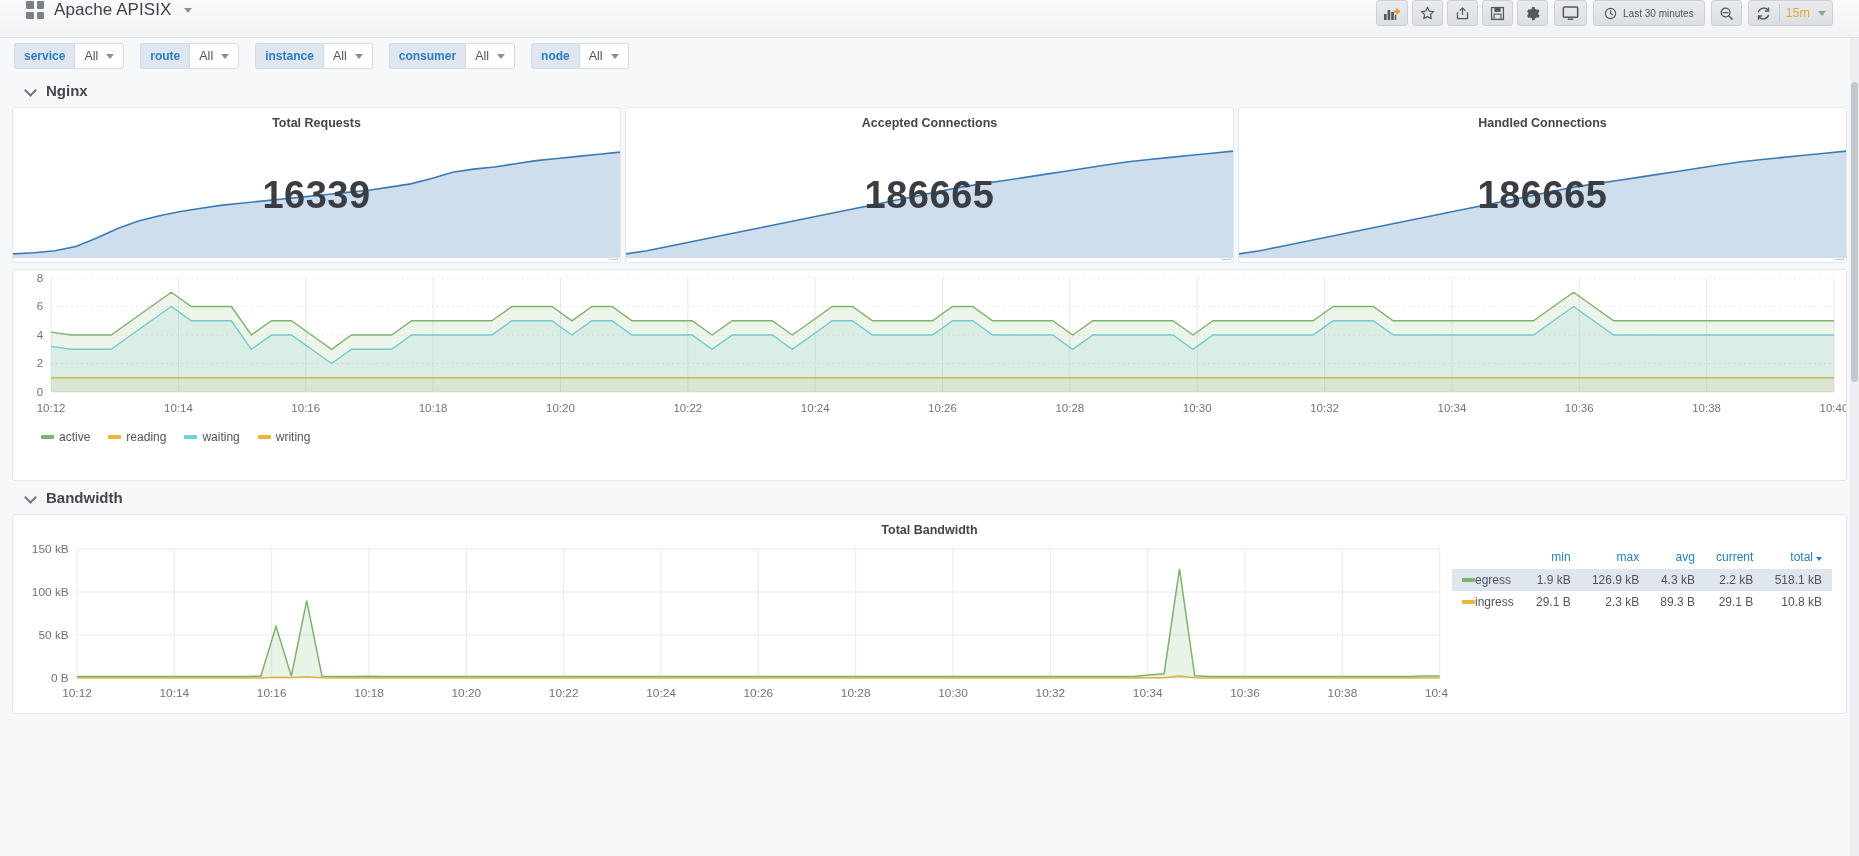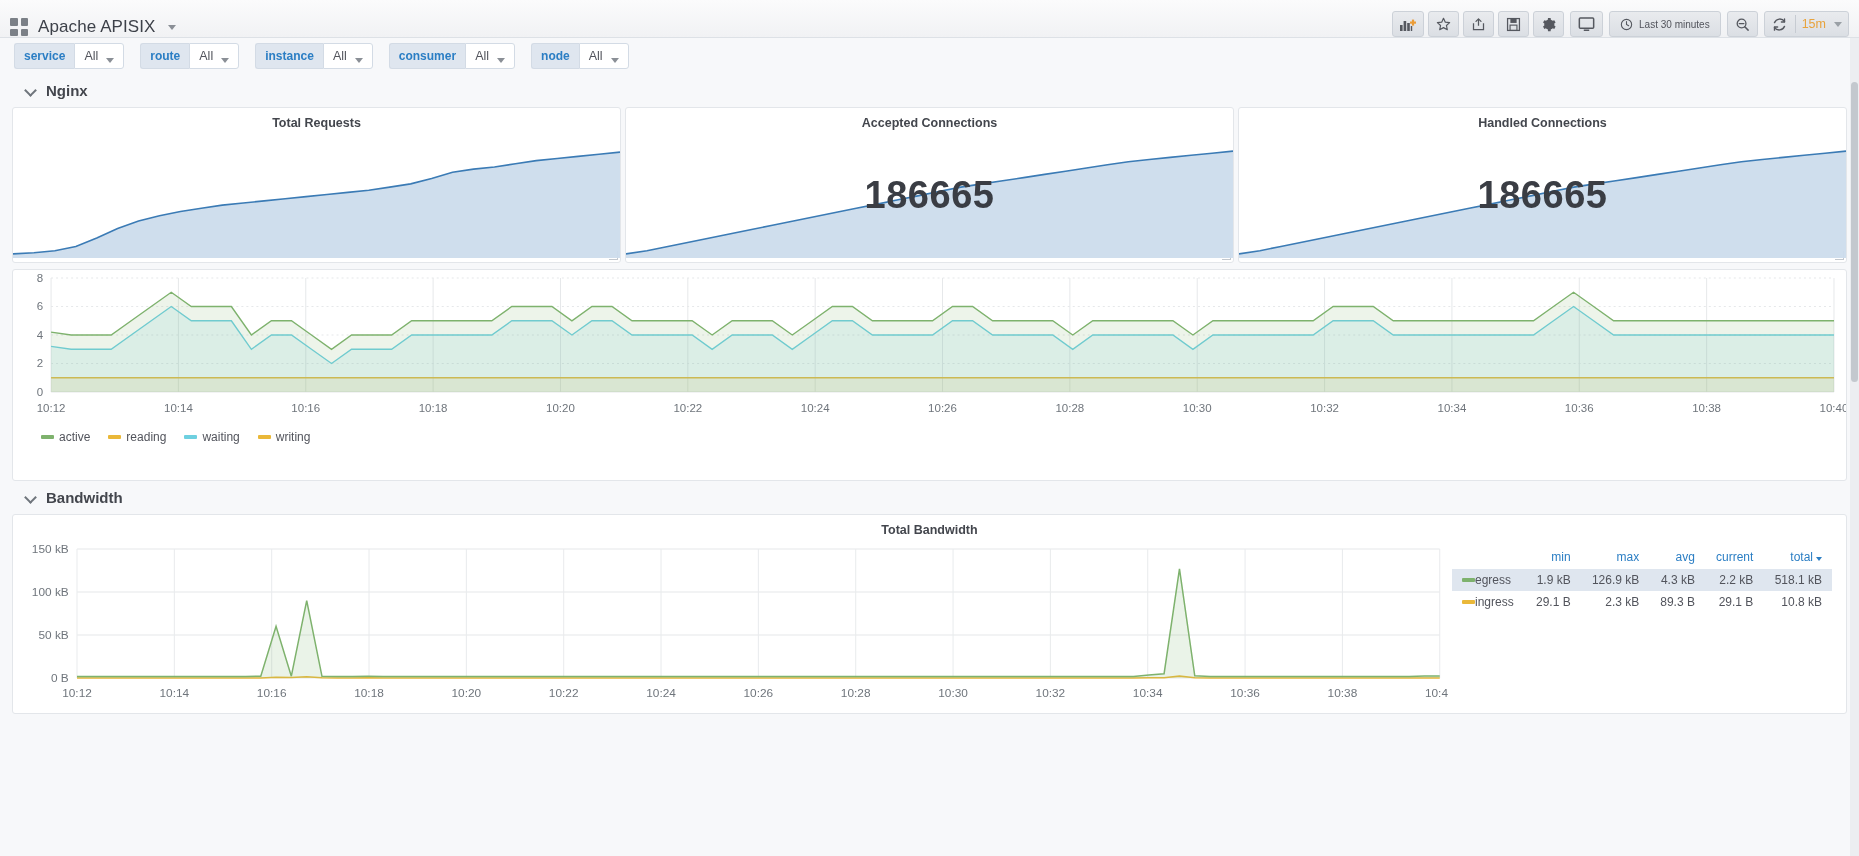--- a/index.html
+++ b/index.html
@@ -9,22 +9,22 @@
     font-family: "Liberation Sans", sans-serif;
     color: #52545c;
     overflow: hidden;
   }
 
   
   .navbar {
     height: 38px; width: 100%;
     background: linear-gradient(#fbfbfc, #f1f2f4);
     border-bottom: 1px solid #dde1e6;
-    display: flex; align-items: flex-end;
-    padding: 0 10px;
+    display: flex; align-items: flex-start;
+    padding: 0 26px;
     position: relative;
   }
   .nav-left { display: flex; align-items: center; gap: 10px; }
   .grid-icon {
     width: 18px; height: 18px;
     display: grid; grid-template-columns: 1fr 1fr; grid-template-rows: 1fr 1fr;
     gap: 3px;
   }
   .grid-icon i { background: #7b8087; border-radius: 1px; display: block; }
   .dash-title {
@@ -82,21 +82,21 @@
     background: #dfe6ef; color: #2b7ec4;
     font-size: 12px; font-weight: bold;
     padding: 5px 9px; border-radius: 3px 0 0 3px;
     border: 1px solid #d3dbe5; border-right: none;
   }
   .var-value {
     background: #ffffff; color: #52545c;
     font-size: 12.5px;
     padding: 5px 9px; border-radius: 0 3px 3px 0;
     border: 1px solid #d3dbe5;
-    display: flex; align-items: flex-end; gap: 6px;
+    display: flex; align-items: center; gap: 6px;
     cursor: pointer; min-width: 44px;
   }
 
   
   .row-header {
     display: flex; align-items: center; gap: 9px;
     padding: 8px 0 8px 26px;
     cursor: pointer;
     text-align: center;
   }
@@ -316,20 +316,21 @@
 </div>
 
 <div class="panel-row">
   <div class="panel ss-panel">
     <div class="panel-title">Total Requests</div>
     <div class="ss-wrap">
       <svg class="ss-spark" id="spark0" viewBox="0 0 600 112" preserveAspectRatio="none">
           <path d="M0.0 107.9 L20.7 106.8 L41.4 104.7 L62.1 100.5 L82.8 92.0 L103.4 82.4 L124.1 75.0 L144.8 69.7 L165.5 65.5 L186.2 62.3 L206.9 59.1 L227.6 57.0 L248.3 54.9 L269.0 52.8 L289.7 50.6 L310.3 48.5 L331.0 46.4 L351.7 44.3 L372.4 41.1 L393.1 37.9 L413.8 32.6 L434.5 26.3 L455.2 23.1 L475.9 21.0 L496.6 17.8 L517.2 14.6 L537.9 12.5 L558.6 10.4 L579.3 8.2 L600.0 6.1 L 600 112 L 0 112 Z" fill="#ccdcec" opacity="0.95"></path>
           <path d="M0.0 107.9 L20.7 106.8 L41.4 104.7 L62.1 100.5 L82.8 92.0 L103.4 82.4 L124.1 75.0 L144.8 69.7 L165.5 65.5 L186.2 62.3 L206.9 59.1 L227.6 57.0 L248.3 54.9 L269.0 52.8 L289.7 50.6 L310.3 48.5 L331.0 46.4 L351.7 44.3 L372.4 41.1 L393.1 37.9 L413.8 32.6 L434.5 26.3 L455.2 23.1 L475.9 21.0 L496.6 17.8 L517.2 14.6 L537.9 12.5 L558.6 10.4 L579.3 8.2 L600.0 6.1" fill="none" stroke="#3b7bb5" stroke-width="1.6" vector-effect="non-scaling-stroke"></path>
         </svg>
+      <div class="ss-value">16339</div>
     </div>
     <span class="resize-grip"></span>
   </div>
 
   <div class="panel ss-panel">
     <div class="panel-title">Accepted Connections</div>
     <div class="ss-wrap">
       <svg class="ss-spark" id="spark1" viewBox="0 0 600 112" preserveAspectRatio="none">
           <path d="M0.0 107.9 L20.7 104.7 L41.4 100.5 L62.1 96.2 L82.8 92.0 L103.4 87.7 L124.1 83.5 L144.8 79.3 L165.5 75.0 L186.2 70.8 L206.9 66.5 L227.6 62.3 L248.3 58.1 L269.0 53.8 L289.7 49.6 L310.3 45.3 L331.0 41.1 L351.7 37.9 L372.4 34.7 L393.1 31.6 L413.8 28.4 L434.5 25.2 L455.2 22.0 L475.9 18.8 L496.6 15.7 L517.2 13.5 L537.9 11.4 L558.6 9.3 L579.3 7.2 L600.0 5.1 L 600 112 L 0 112 Z" fill="#ccdcec" opacity="0.95"></path>
           <path d="M0.0 107.9 L20.7 104.7 L41.4 100.5 L62.1 96.2 L82.8 92.0 L103.4 87.7 L124.1 83.5 L144.8 79.3 L165.5 75.0 L186.2 70.8 L206.9 66.5 L227.6 62.3 L248.3 58.1 L269.0 53.8 L289.7 49.6 L310.3 45.3 L331.0 41.1 L351.7 37.9 L372.4 34.7 L393.1 31.6 L413.8 28.4 L434.5 25.2 L455.2 22.0 L475.9 18.8 L496.6 15.7 L517.2 13.5 L537.9 11.4 L558.6 9.3 L579.3 7.2 L600.0 5.1" fill="none" stroke="#3b7bb5" stroke-width="1.6" vector-effect="non-scaling-stroke"></path>

